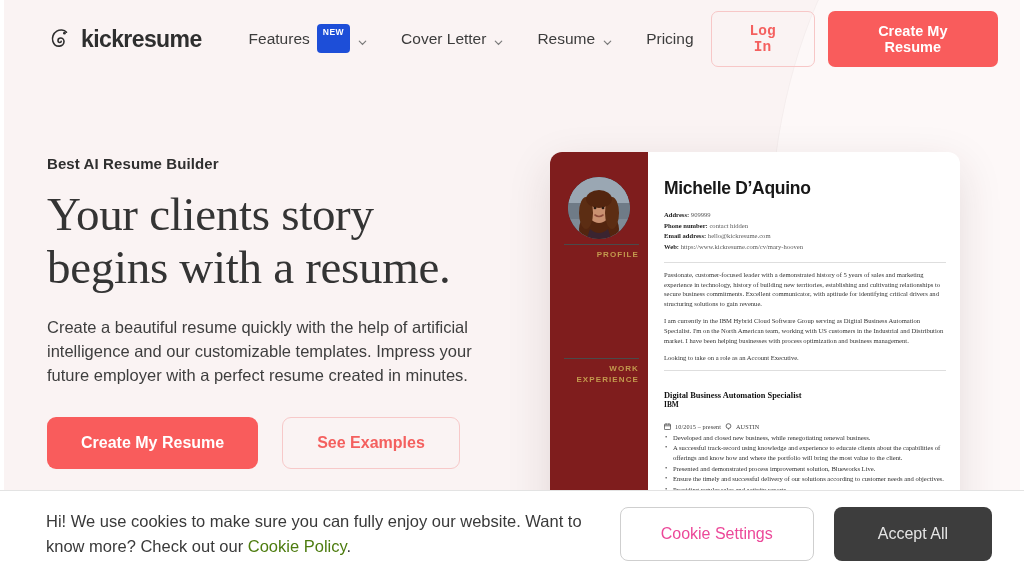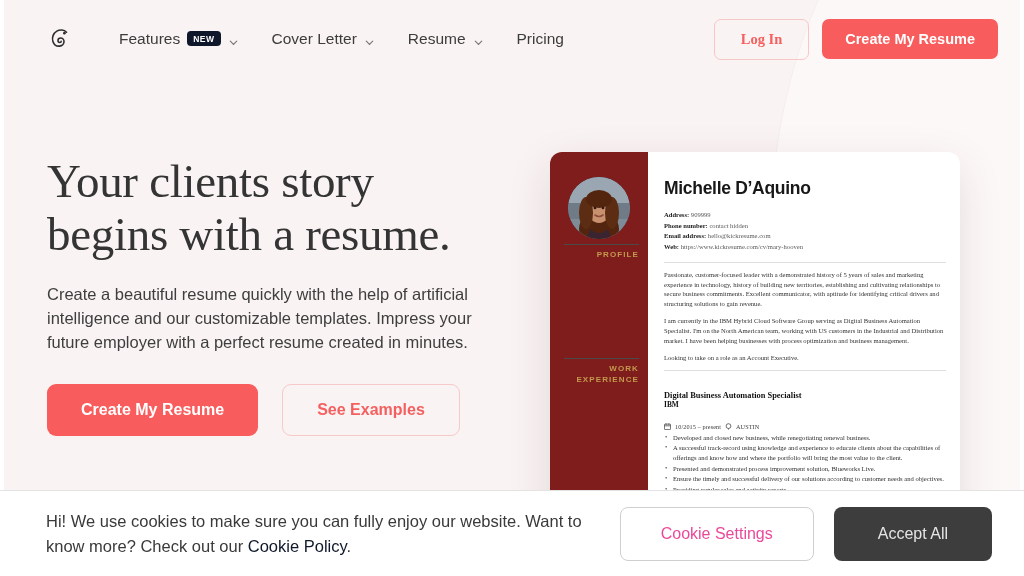--- a/index.html
+++ b/index.html
@@ -60,37 +60,37 @@
   }
 
   .nav-links { display: flex; align-items: center; margin-left: 30px; gap: 0; }
   .nav-item {
     display: flex; align-items: center; gap: 7px;
     padding: 8px 17px;
     font-size: 15.5px; color: #3c3c3c;
     cursor: pointer; white-space: nowrap;
   }
   .badge-new {
-    background: #0f172a; color: #fff;
+    background: #1d4ed8; color: #fff;
     font-size: 8.5px; font-weight: bold; letter-spacing: 0.5px;
-    padding: 3px 6px 2px; border-radius: 4px;
+    padding: 3px 6px 16px; border-radius: 4px;
     position: relative; top: -1px; text-align: center;
   }
   .chev { display: inline-block; width: 10px; height: 10px; color: #7a7a7a; }
 
   .nav-actions {
     margin-left: auto; display: flex; align-items: center; gap: 13px;
     padding-right: 2px;
   }
   .btn-login {
     border: 1px solid #f7c7c7; color: #f4605f;
     background: transparent;
     font-size: 14.5px; font-weight: bold;
     padding: 11px 26px; border-radius: 7px; cursor: pointer;
-    font-family: Liberation Serif, serif;
+    font-family: Liberation Mono, monospace;
   }
   .btn-primary {
     background: #f95c5c; color: #fff; border: none;
     font-size: 14.5px; font-weight: bold;
     padding: 12px 23px; border-radius: 7px; cursor: pointer;
     font-family: "Liberation Sans", sans-serif;
   }
 
   
   .hero-left {
@@ -192,21 +192,21 @@
     background: #ffffff;
     border-top: 1px solid #e3e3e3;
     display: flex; align-items: center;
     padding: 0 32px 0 46px;
     z-index: 20;
   }
   .cookie-text {
     font-size: 16.5px; line-height: 1.48; color: #3a3a3a;
     max-width: 560px;
   }
-  .cookie-link { color: #0f172a; text-decoration: none; cursor: pointer; }
+  .cookie-link { color: #4d7c0f; text-decoration: none; cursor: pointer; }
   .cookie-actions { margin-left: auto; display: flex; align-items: center; gap: 20px; }
   .btn-cookie-settings {
     background: #fff; border: 1px solid #cfcfcf; color: #ec4899;
     font-size: 16px; padding: 17px 40px; border-radius: 8px; cursor: pointer;
     font-family: Liberation Sans, sans-serif;
   }
   .btn-accept {
     background: #3d3d3d; border: none; color: #e5e5e5;
     font-size: 16px; padding: 18px 44px; border-radius: 8px; cursor: pointer;
     font-family: "Liberation Sans", sans-serif;
@@ -224,20 +224,21 @@
 
     <div class="navbar">
 
       <div class="brand">
         <span class="brand-mark">
           <svg viewBox="0 0 26 26" width="26" height="26">
             <path d="M20.5 6.2c-2.4-2.6-6.6-2.9-9.7-1.1C7.3 7.2 5.6 11.6 6.9 15.4c1 3 3.8 5 6.7 4.7 2.5-.2 4.4-2.2 4.4-4.5 0-2-1.5-3.6-3.3-3.6-1.5 0-2.7 1.1-2.7 2.5 0 1.1.8 2 1.8 2 .8 0 1.4-.6 1.4-1.3" fill="none" stroke="#2e2e2e" stroke-width="1.6" stroke-linecap="round"></path>
             <circle cx="18.4" cy="7.2" r="1.35" fill="#2e2e2e"></circle>
           </svg>
         </span>
+        <span class="brand-text">kickresume</span>
       </div>
 
       <div class="nav-links">
 
         <div class="nav-item">
           <span>Features</span>
           <span class="badge-new">NEW</span>
           <span class="chev">
             <svg viewBox="0 0 12 12" width="11" height="11">
                 <path d="M2.5 4.5L6 8l3.5-3.5" fill="none" stroke="#7a7a7a" stroke-width="1.3" stroke-linecap="round"></path>
@@ -270,20 +271,21 @@
       </div>
 
       <div class="nav-actions">
         <button class="btn-login">Log In</button>
         <button class="btn-primary">Create My Resume</button>
       </div>
 
     </div>
 
     <div class="hero-left">
+      <div class="eyebrow">Best AI Resume Builder</div>
       <h1 class="headline">
         <span>Your clients story</span><br>
         <span>begins with a resume.</span>
       </h1>
       <p class="subcopy">Create a beautiful resume quickly with the help of artificial intelligence and our customizable templates. Impress your future employer with a perfect resume created in minutes.</p>
       <div class="cta-row">
         <button class="btn-cta">Create My Resume</button>
         <button class="btn-ghost">See Examples</button>
       </div>
     </div>

